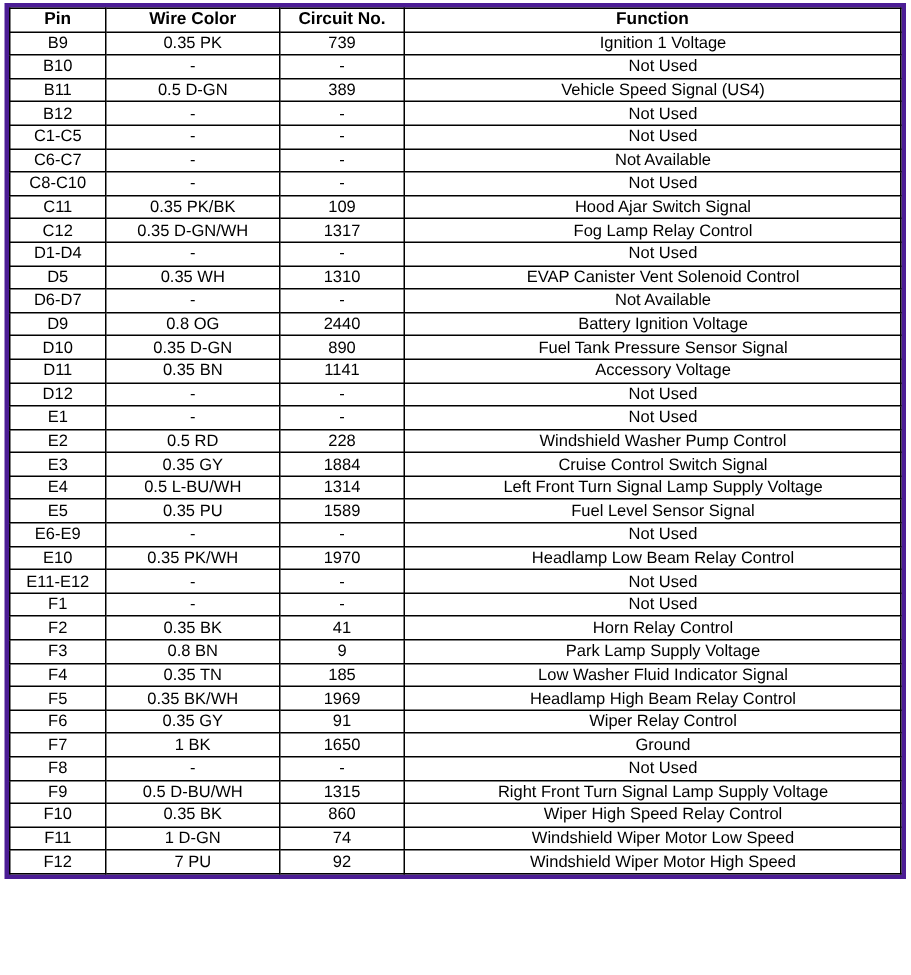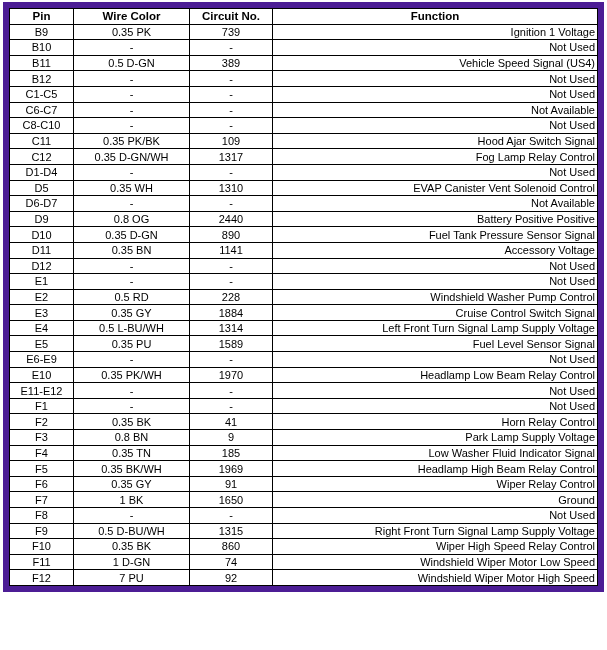--- a/index.html
+++ b/index.html
@@ -9,21 +9,21 @@
     font-family: "Liberation Sans", "DejaVu Sans", sans-serif;
   }
   .page {
     width: 607px;
     height: 650px;
     box-sizing: border-box;
     background: #ffffff;
     padding: 2px 3px;
   }
   .table-frame {
-    border: 6px solid #4c1d95;
+    border: 3px solid #4c1d95;
     box-sizing: border-box;
     width: 601px;
   }
   table.pinout {
     border-collapse: collapse;
     width: 100%;
     table-layout: fixed;
     font-size: 11px;
     color: #000000;
   }
@@ -36,21 +36,21 @@
     vertical-align: middle;
     overflow: hidden;
     white-space: nowrap;
   }
   table.pinout th {
     font-weight: bold;
     font-size: 11.5px;
   }
   table.pinout td.func,
   table.pinout th.func {
-    text-align: right;
+    text-align: center;
     padding-left: 16px;
   }
   col.col-pin     { width: 64px; }
   col.col-wire    { width: 116px; }
   col.col-circuit { width: 83px; }
   col.col-func    { width: auto; }
 </style>
 </head>
 <body>
 
@@ -141,21 +141,21 @@
           <tr>
             <td>D6-D7</td>
             <td>-</td>
             <td>-</td>
             <td class="func">Not Available</td>
           </tr>
           <tr>
             <td>D9</td>
             <td>0.8 OG</td>
             <td>2440</td>
-            <td class="func">Battery Positive Positive</td>
+            <td class="func">Battery Ignition Voltage</td>
           </tr>
           <tr>
             <td>D10</td>
             <td>0.35 D-GN</td>
             <td>890</td>
             <td class="func">Fuel Tank Pressure Sensor Signal</td>
           </tr>
           <tr>
             <td>D11</td>
             <td>0.35 BN</td>

